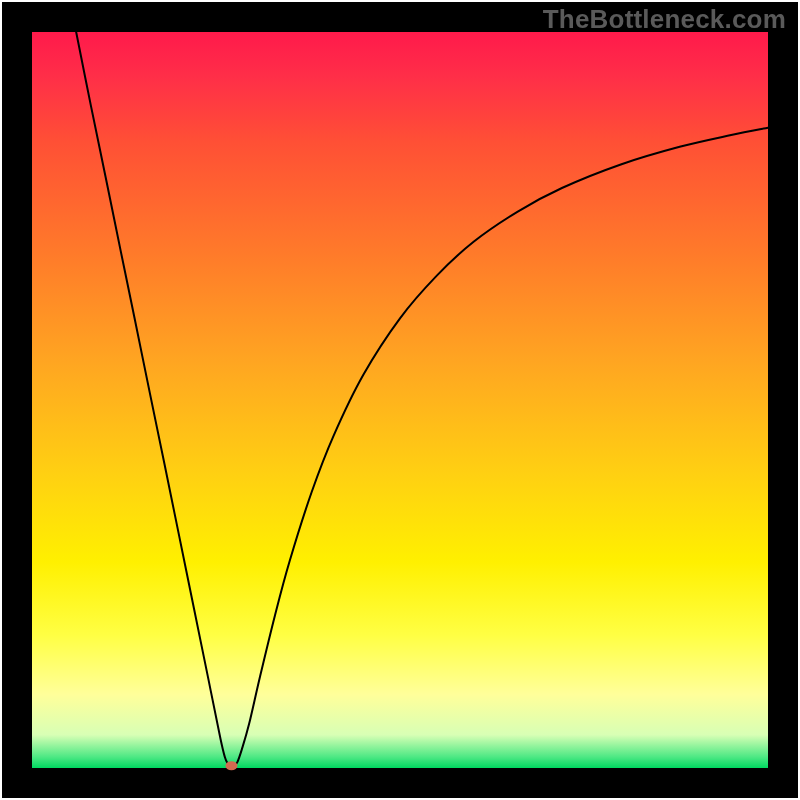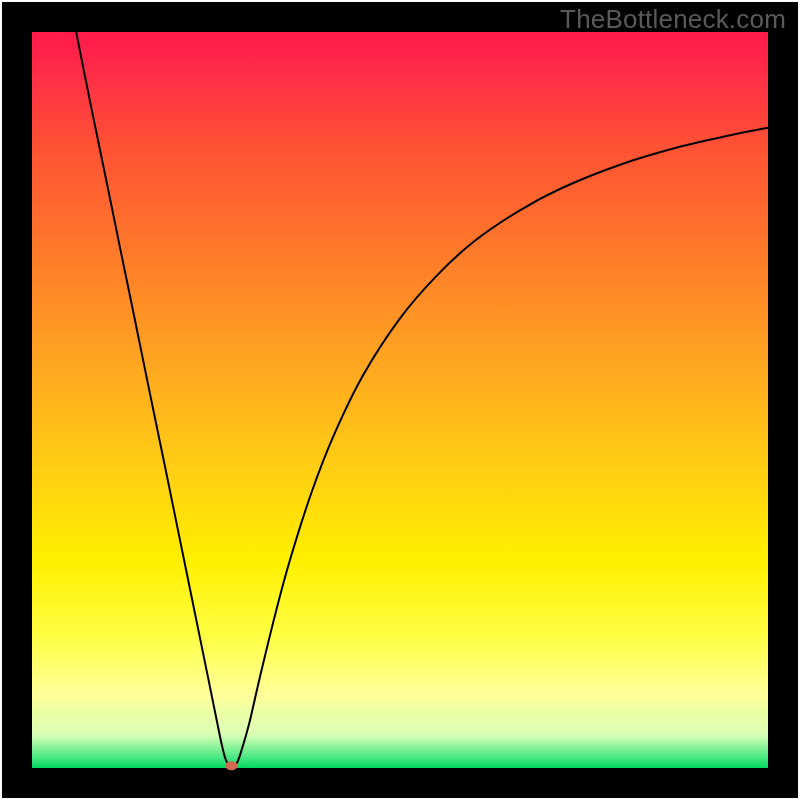--- a/index.html
+++ b/index.html
@@ -14,21 +14,21 @@
   .chart-container {
     position: relative;
     width: 800px;
     height: 800px;
   }
   .watermark {
     position: absolute;
     top: 4px;
     right: 14px;
     font-size: 26px;
-    font-weight: 400;
+    font-weight: 700;
     color: #5a5a5a;
     letter-spacing: 0.2px;
     z-index: 10;
   }
   svg {
     display: block;
   }
 </style>
 </head>
 <body>

